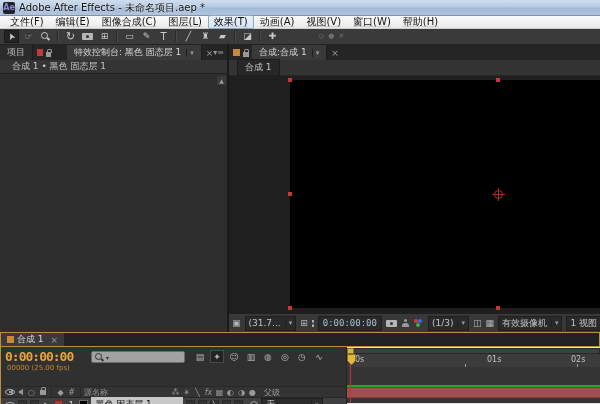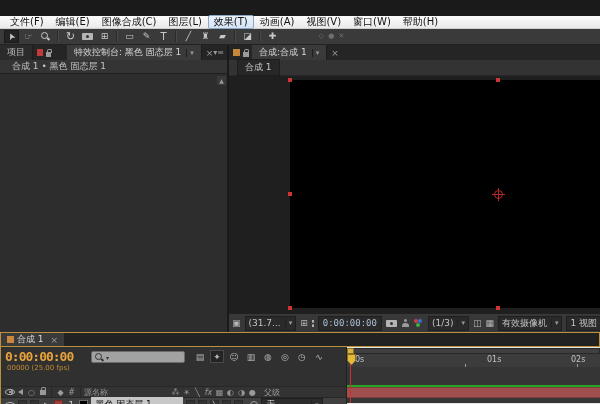--- a/index.html
+++ b/index.html
@@ -12,21 +12,21 @@
   .titlebar{left:0;top:0;width:600px;height:16px;
     background:linear-gradient(#cfdded 0%,#b7cbe2 45%,#a3bad7 55%,#b0c4dc 100%);
     border-bottom:1px solid #7f93ab;display:flex;align-items:center;gap:4px;padding-left:3px;box-sizing:border-box;}
   .appicon{width:12px;height:12px;background:#22222c;color:#8b8bd0;font-size:8px;font-weight:bold;
     display:flex;align-items:center;justify-content:center;border-radius:2px;}
   .wtitle{font-size:10px;color:#111;text-shadow:0 0 3px #fff;white-space:nowrap;}
 
   
   .menubar{left:0;top:16px;width:600px;height:13px;
     background:linear-gradient(#fbfbfb,#e9e9e9);border-bottom:1px solid #cfcfcf;
-    display:flex;align-items:center;padding-left:4px;box-sizing:border-box;}
+    display:flex;align-items:center;padding-left:4px;box-sizing:border-box;text-decoration:underline;}
   .mi{color:#111;font-size:10px;padding:0 6px;line-height:12px;white-space:nowrap;cursor:default;}
   .mi.hl{background:linear-gradient(#eaf2fc,#d5e4f6);border:1px solid #8da6c4;border-radius:2px;padding:0 5px;}
 
   
   .toolbar{left:0;top:29px;width:600px;height:16px;background:#3a3a3a;border-bottom:1px solid #222;
     display:flex;align-items:center;gap:2px;padding-left:4px;box-sizing:border-box;}
   .tool{width:15px;height:13px;display:flex;align-items:center;justify-content:center;
     color:#c9c9c9;font-size:9px;line-height:1;}
   .tool.active{background:#242424;border:1px solid #1a1a1a;box-sizing:border-box;}
   .tsep{width:1px;height:11px;background:#2a2a2a;border-right:1px solid #4a4a4a;margin:0 2px;}
@@ -157,20 +157,24 @@
   .layername{background:#c8c8c8;color:#111;font-size:9px;padding:1px 4px;width:84px;white-space:nowrap;overflow:hidden;}
   .parentdrop{background:#2c2c2c;border:1px solid #1f1f1f;color:#bdbdbd;font-size:9px;height:12px;display:flex;align-items:center;padding:0 4px;width:52px;justify-content:space-between;box-sizing:content-box;}
   .pick{width:8px;height:8px;border:1px solid #9a9a9a;border-radius:50%;display:inline-block;box-sizing:border-box;}
   .pick::before{content:"";display:block;width:2px;height:2px;border-radius:50%;background:#9a9a9a;margin:2px auto;}
 </style>
 </head>
 <body>
 
 <div class="app">
 
+  <div class="abs titlebar">
+    <span class="appicon">Ae</span>
+    <span class="wtitle">Adobe After Effects - 未命名项目.aep *</span>
+  </div>
 
   <div class="abs menubar">
     <span class="mi">文件(F)</span>
     <span class="mi">编辑(E)</span>
     <span class="mi">图像合成(C)</span>
     <span class="mi">图层(L)</span>
     <span class="mi hl">效果(T)</span>
     <span class="mi">动画(A)</span>
     <span class="mi">视图(V)</span>
     <span class="mi">窗口(W)</span>

